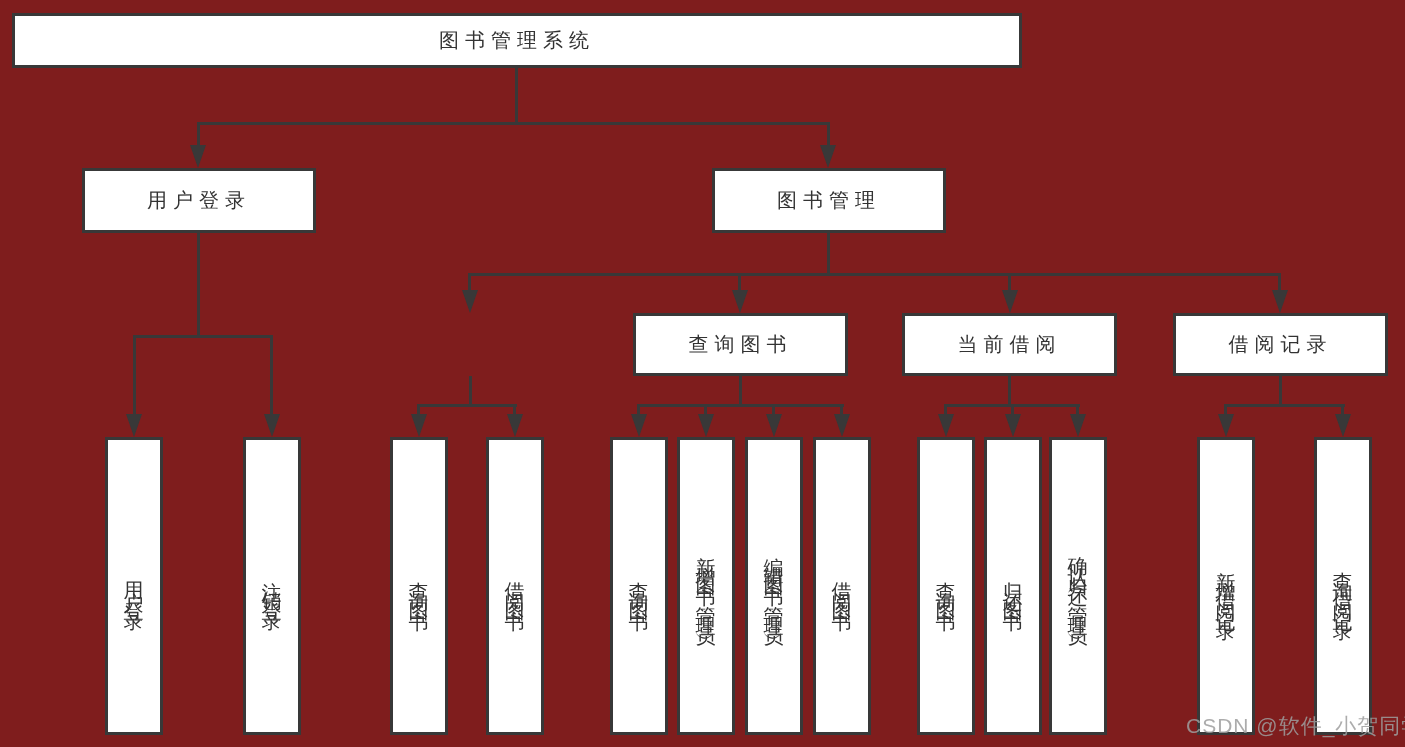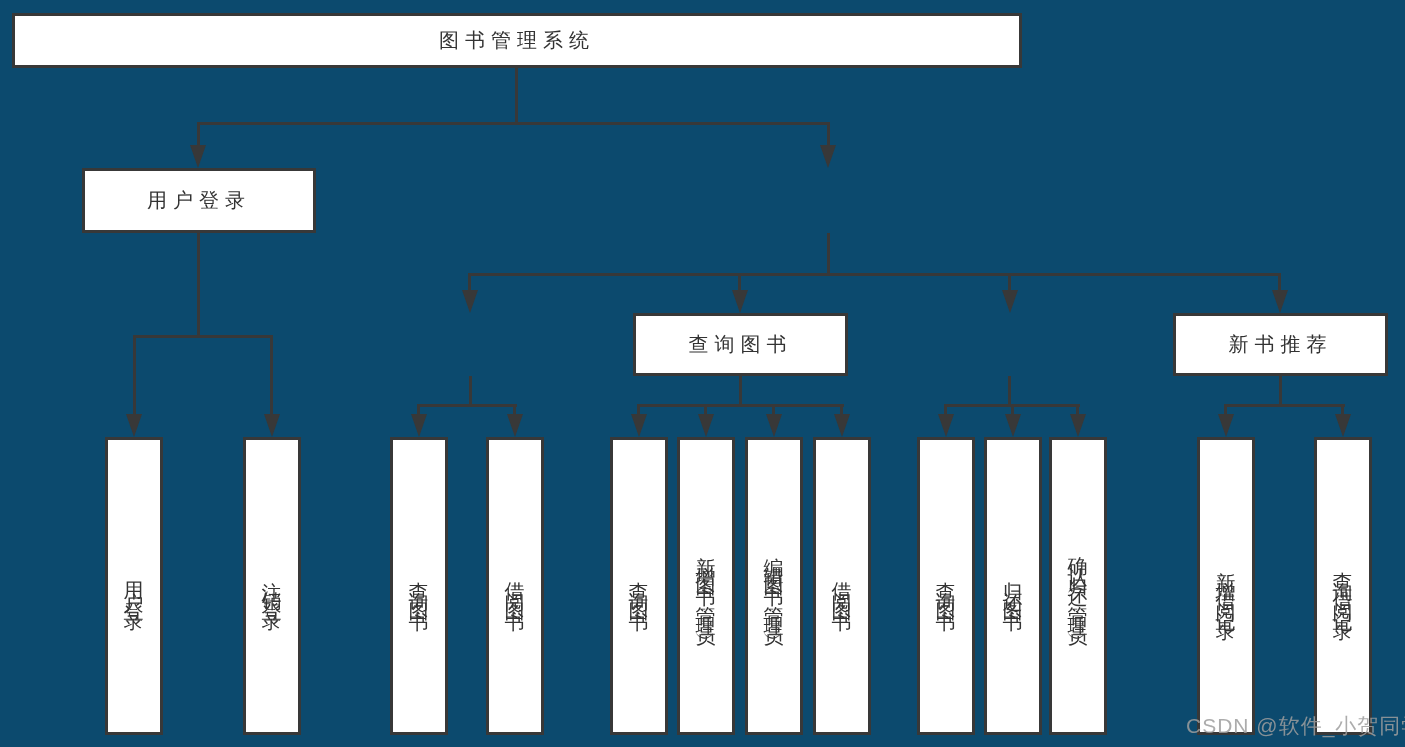--- a/index.html
+++ b/index.html
@@ -1,20 +1,20 @@
 <!DOCTYPE html>
 <html><head>
 <meta charset="utf-8">
 <style>
   html, body { margin: 0; padding: 0; background: #ffffff; }
   .stage {
     position: relative;
     width: 1405px;
     height: 747px;
-    background: #0c4a6e;
+    background: #7f1d1d;
     font-family: "Liberation Sans", sans-serif;
     overflow: hidden;
   }
   .box {
     position: absolute;
     box-sizing: border-box;
     border: 3px solid #383838;
     background: #ffffff;
     display: flex;
     align-items: center;
@@ -114,26 +114,32 @@
   <div class="vline" style="left:1341px;top:404px;height:13px"></div>
   <div class="arrow" style="left:1335px;top:414px"></div>
 
   <div class="box" style="left:12px;top:13px;width:1010px;height:55px">
     <span>图书管理系统</span>
   </div>
 
   <div class="box" style="left:82px;top:168px;width:234px;height:65px">
     <span>用户登录</span>
   </div>
+  <div class="box" style="left:712px;top:168px;width:234px;height:65px">
+    <span>图书管理</span>
+  </div>
 
   <div class="box" style="left:633px;top:313px;width:215px;height:63px">
     <span>查询图书</span>
   </div>
+  <div class="box" style="left:902px;top:313px;width:215px;height:63px">
+    <span>当前借阅</span>
+  </div>
   <div class="box" style="left:1173px;top:313px;width:215px;height:63px">
-    <span>新书推荐</span>
+    <span>借阅记录</span>
   </div>
 
   <div class="box vbox" style="left:105px;top:437px;width:58px;height:298px">
     <span class="vtext">用户登录</span>
   </div>
   <div class="box vbox" style="left:243px;top:437px;width:58px;height:298px">
     <span class="vtext">注销登录</span>
   </div>
 
   <div class="box vbox" style="left:390px;top:437px;width:58px;height:298px">

